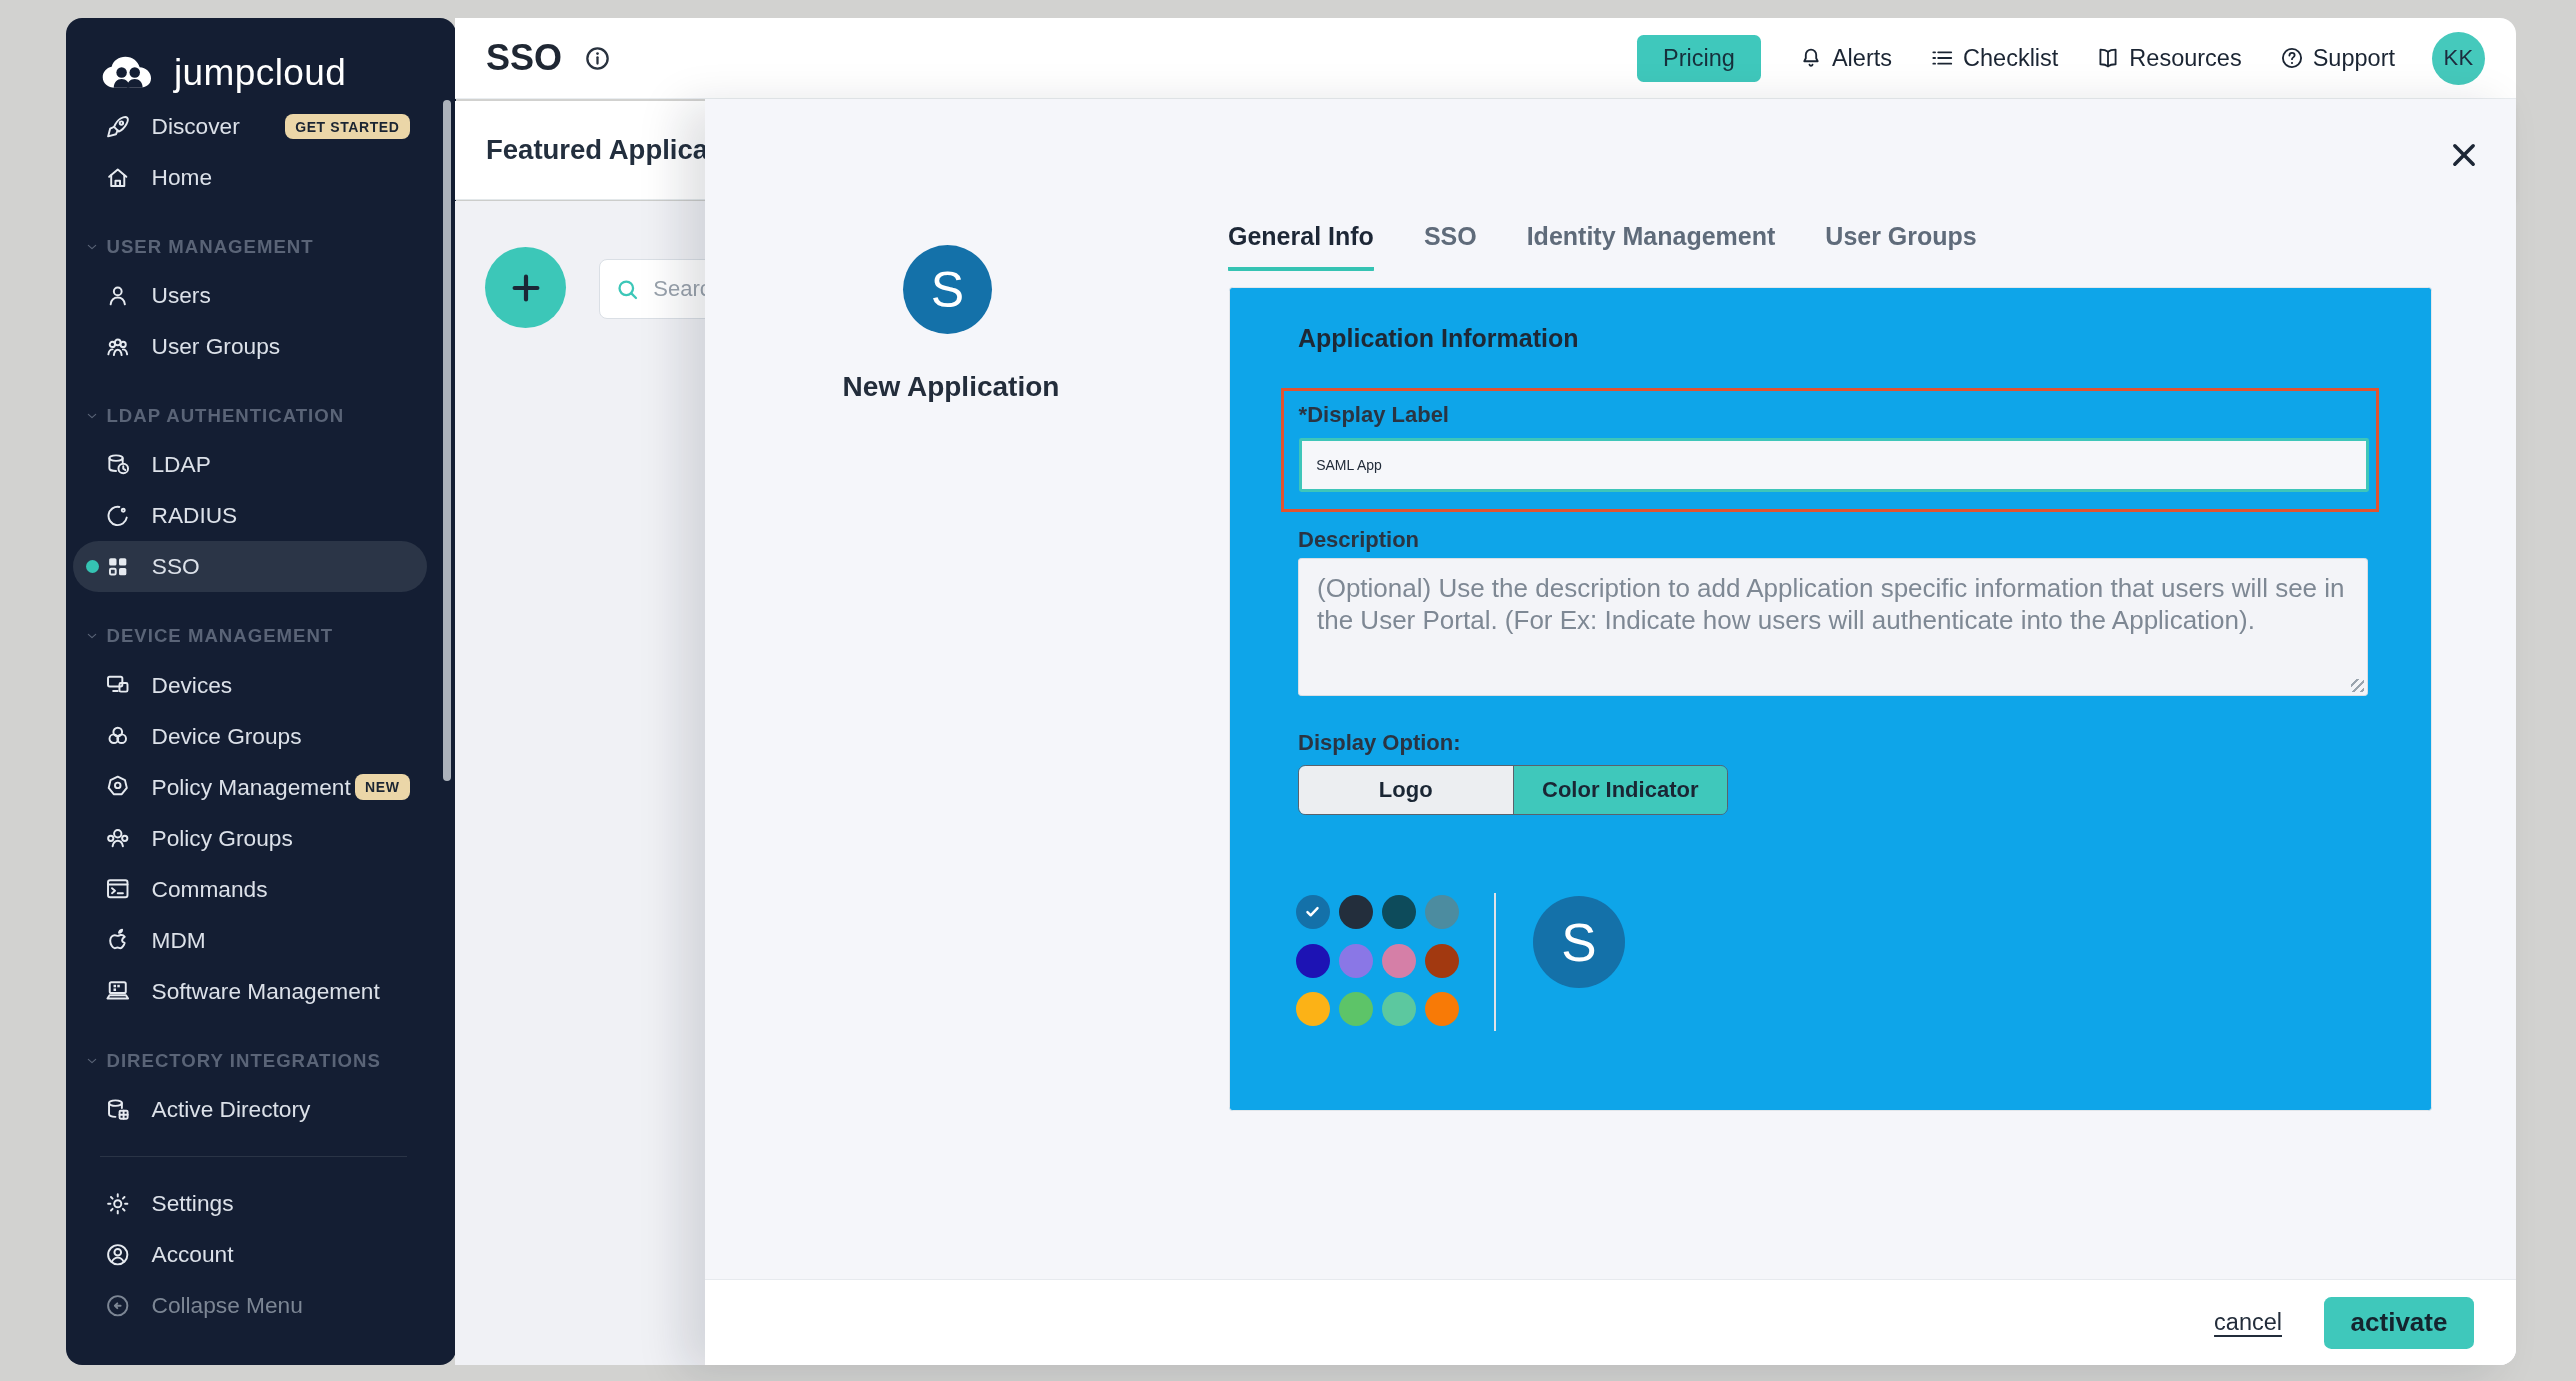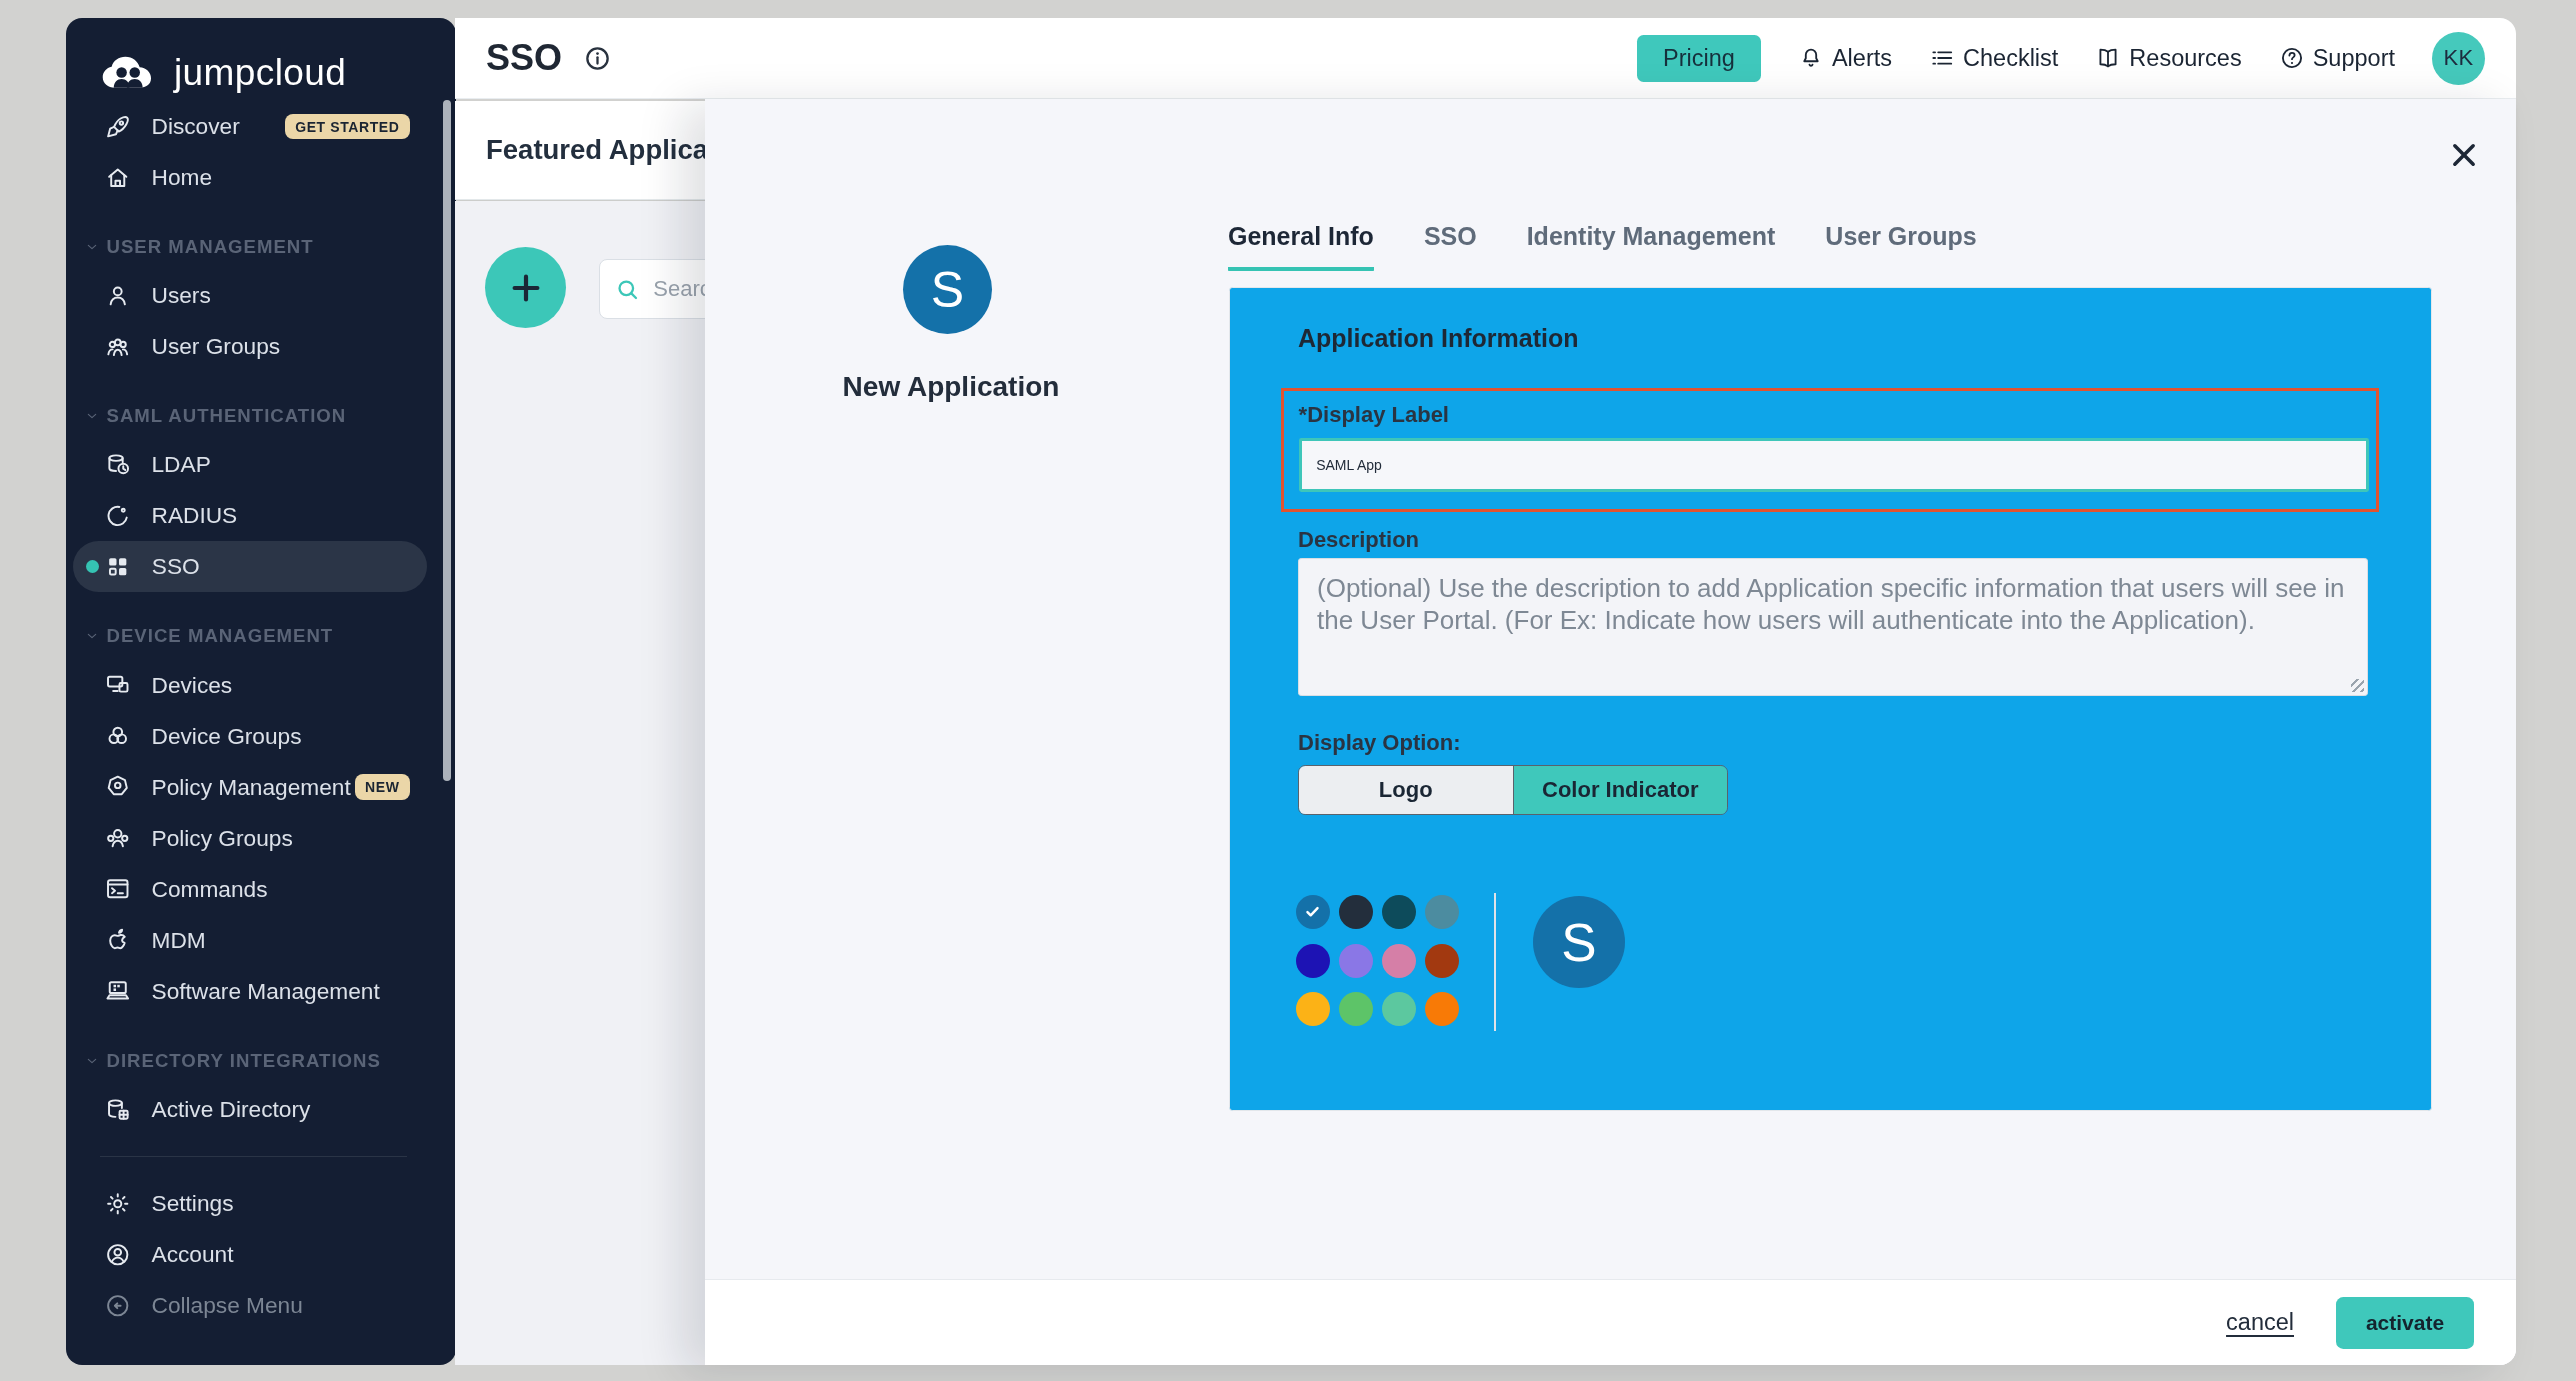--- a/index.html
+++ b/index.html
@@ -105,21 +105,21 @@
 
   .divider-v { position: absolute; left: 264px; top: 605px; width: 1.6px; height: 138px; background: #E0E3E8; }
   .preview-circle { position: absolute; left: 303px; top: 608px; width: 92px; height: 92px; border-radius: 50%; background: #1471A9; color: #FFFFFF; font-size: 53px; display: flex; align-items: center; justify-content: center; }
 
   .modal-footer {
     position: absolute; left: 0; top: 1180px; width: 100%; height: 86px; background: #FFFFFF;
     border-top: 1.6px solid #E7EAEE; border-radius: 0 0 16px 0;
     display: flex; align-items: center; justify-content: flex-end; gap: 42px; padding-right: 42px;
   }
   .cancel-link { font-size: 23.5px; color: #232D3B; text-decoration: underline; text-underline-offset: 4.9px; cursor: pointer; background: none; border: none; font-family: inherit; }
-  .activate-btn { width: 138px; height: 52px; background: #3FC8BB; border: none; border-radius: 7.3px; font-family: inherit; font-size: 21px; font-weight: bold; color: #14242E; cursor: pointer; }
+  .activate-btn { width: 150px; height: 52px; background: #3FC8BB; border: none; border-radius: 7.3px; font-family: inherit; font-size: 26px; font-weight: bold; color: #14242E; cursor: pointer; }
 </style>
 </head>
 <body>
 
 <nav class="sidebar">
   <div class="logo-row">
     <svg width="63" height="44" viewBox="0 0 60 40">
       <path fill="#FFFFFF" d="M16 34c-6.5 0-11.5-4-11.5-10 0-5 3.5-9 8.5-10C14.5 8 20 4.5 26 4.5c7 0 12.2 4.5 13.7 10C45.5 15 50.5 19 50.5 25c0 6-5 9-10.5 9z"></path>
       <circle cx="22.5" cy="19.5" r="5" fill="#141E33"></circle>
       <circle cx="35" cy="19.5" r="5" fill="#141E33"></circle>
@@ -167,21 +167,21 @@
         <circle cx="12" cy="8.2" r="2.5"></circle>
         <path d="M3.8 18.6c.4-2.7 1.8-4.3 3.7-4.3M20.2 18.6c-.4-2.7-1.8-4.3-3.7-4.3M8.6 19.3c.4-3 1.8-4.7 3.4-4.7s3 1.7 3.4 4.7"></path>
       </svg>
     <span class="lbl">User Groups</span>
   </div>
 
   <div class="side-section">
     <svg class="ic chev" viewBox="0 0 24 24">
         <path d="M6.5 9.5l5.5 5 5.5-5"></path>
       </svg>
-    <span>SAML AUTHENTICATION</span>
+    <span>LDAP AUTHENTICATION</span>
   </div>
   <div class="side-item">
     <svg class="ic iic" viewBox="0 0 24 24">
         <ellipse cx="10.5" cy="6.2" rx="5.8" ry="2.4"></ellipse>
         <path d="M4.7 6.2v8.8c0 1.4 2.6 2.5 5.8 2.5M16.3 6.2v3.6"></path>
         <circle cx="16.8" cy="15.3" r="4.2"></circle>
         <path d="M16.8 13.2v2.3l1.7 1"></path>
       </svg>
     <span class="lbl">LDAP</span>
   </div>

